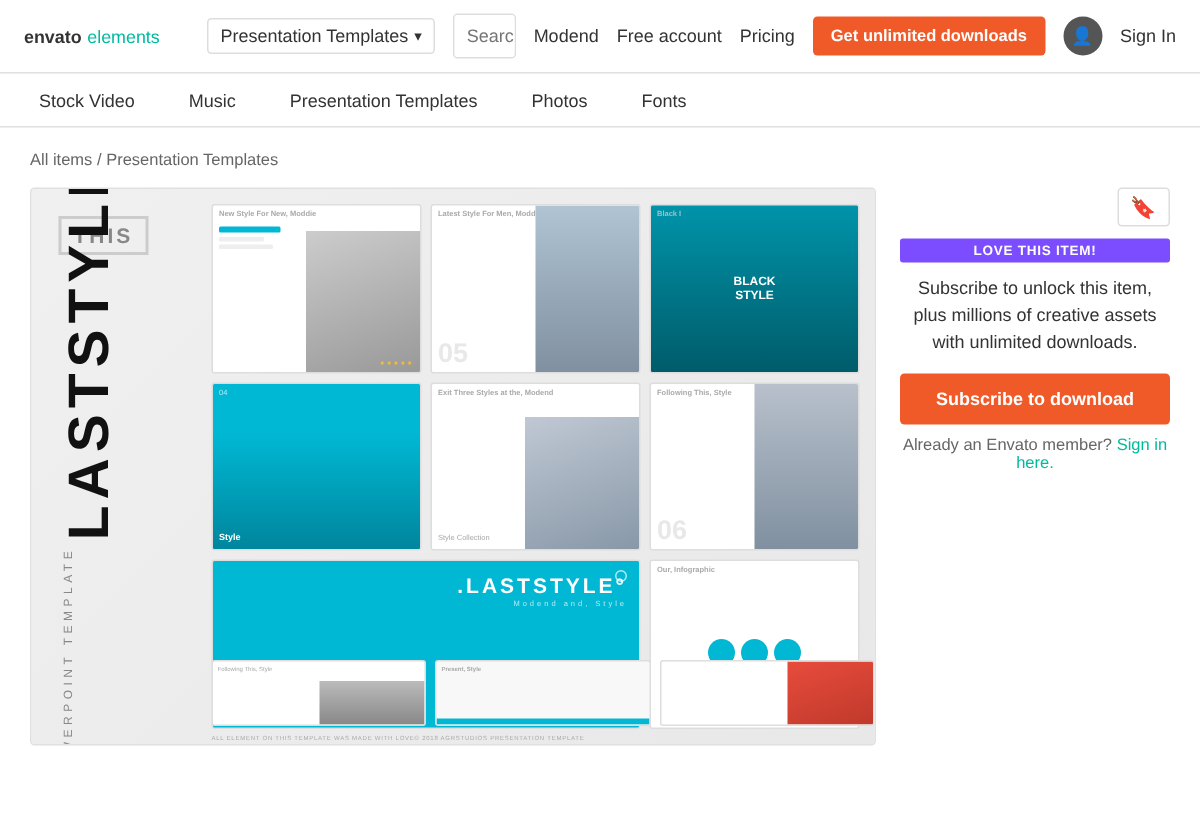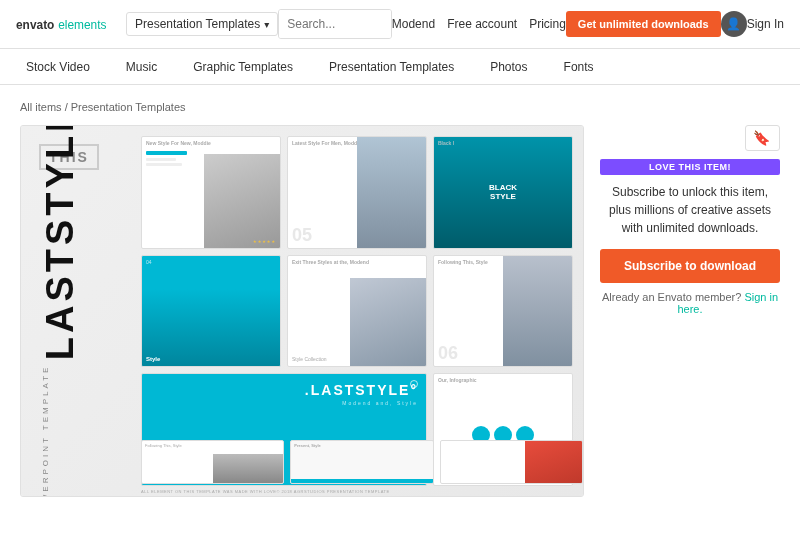--- a/index.html
+++ b/index.html
@@ -4,21 +4,21 @@
   <style>
     * { box-sizing: border-box; margin: 0; padding: 0; }
     body { font-family: Arial, sans-serif; font-size: 13px; color: #333; background: #fff; width: 800px; overflow-x: hidden; }
 
     
     .top-header {
       display: flex;
       align-items: center;
       padding: 24px 16px;
       border-bottom: 1px solid #e0e0e0;
-      gap: 0;
+      gap: 12px;
       height: 46px;
     }
     .logo { display: flex; align-items: center; }
     .logo svg { width: 110px; height: 24px; }
     .template-dropdown {
       display: flex;
       align-items: center;
       border: 1px solid #ddd;
       border-radius: 3px;
       padding: 4px 8px;
@@ -286,21 +286,20 @@
 
   <button class="btn-unlimited">Get unlimited downloads</button>
 
   <div class="user-icon">👤</div>
   <span class="signin-link">Sign In</span>
 </div>
 
 <div class="nav-bar">
   <a class="nav-item" href="#">Stock Video</a>
   <a class="nav-item" href="#">Music</a>
-  <a class="nav-item" href="#">Graphic Templates</a>
   <a class="nav-item" href="#">Presentation Templates</a>
   <a class="nav-item" href="#">Photos</a>
   <a class="nav-item" href="#">Fonts</a>
 
 </div>
 
 <div class="page-content">
   <div class="breadcrumb">
     <a href="#">All items</a>
     <span> / </span>

